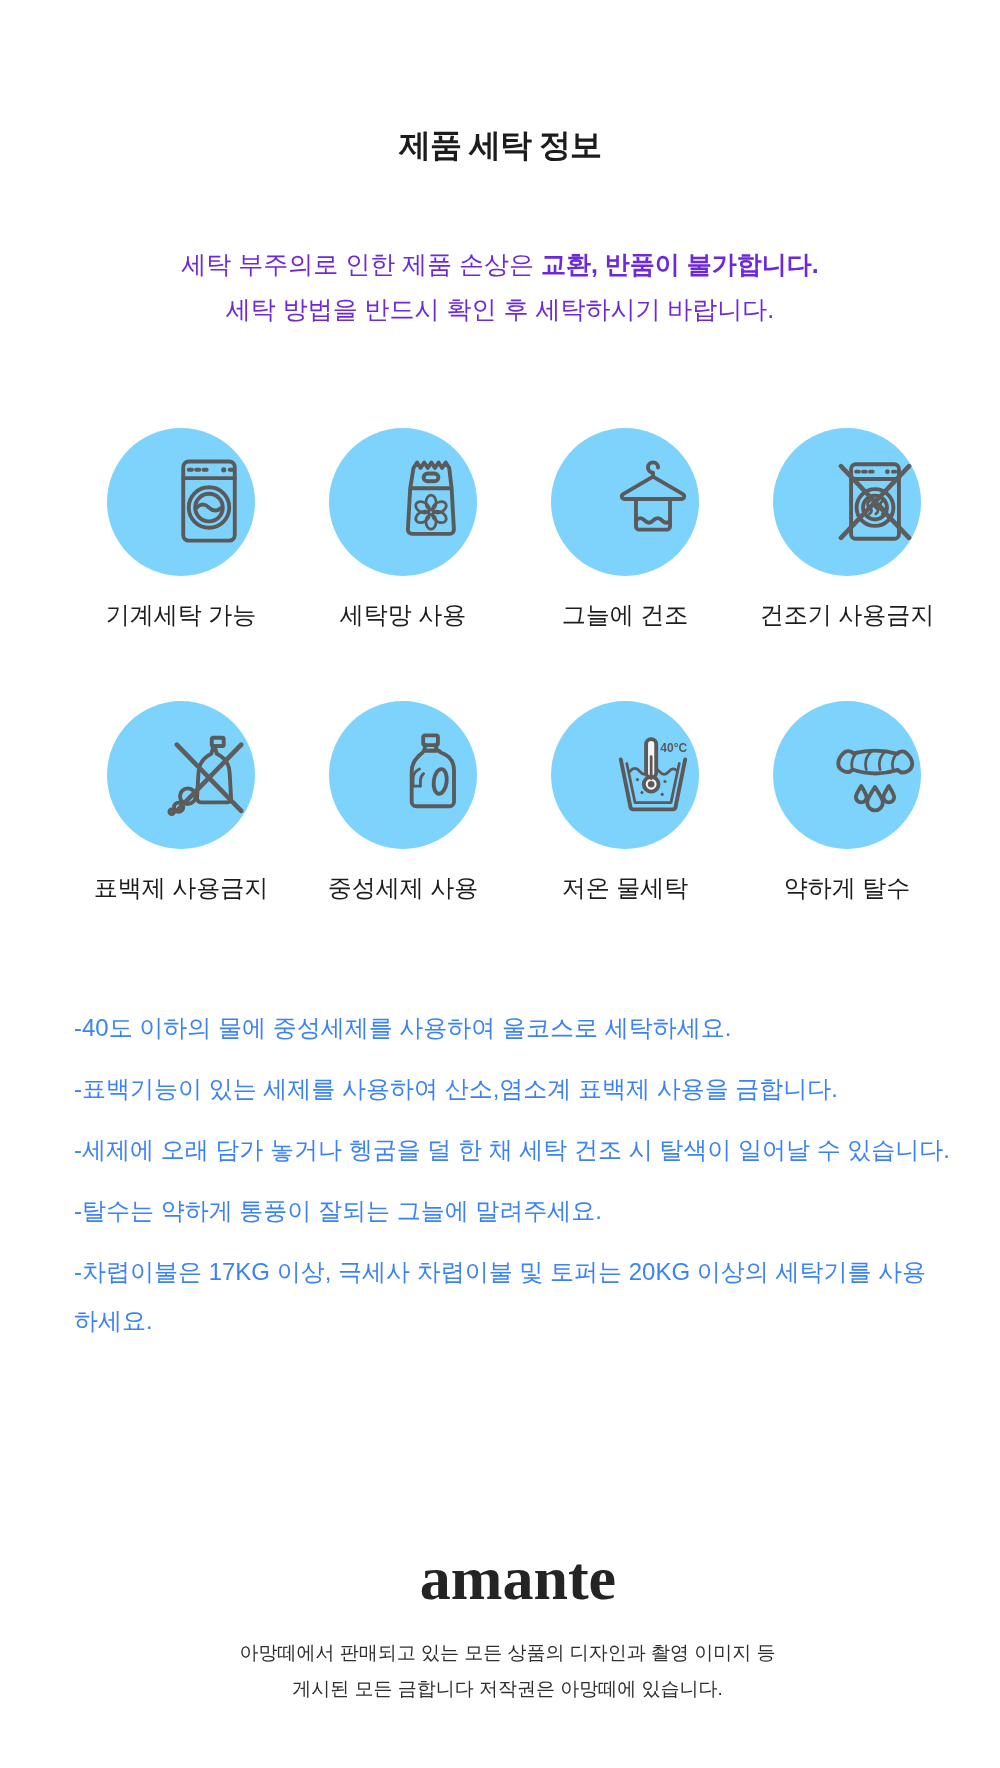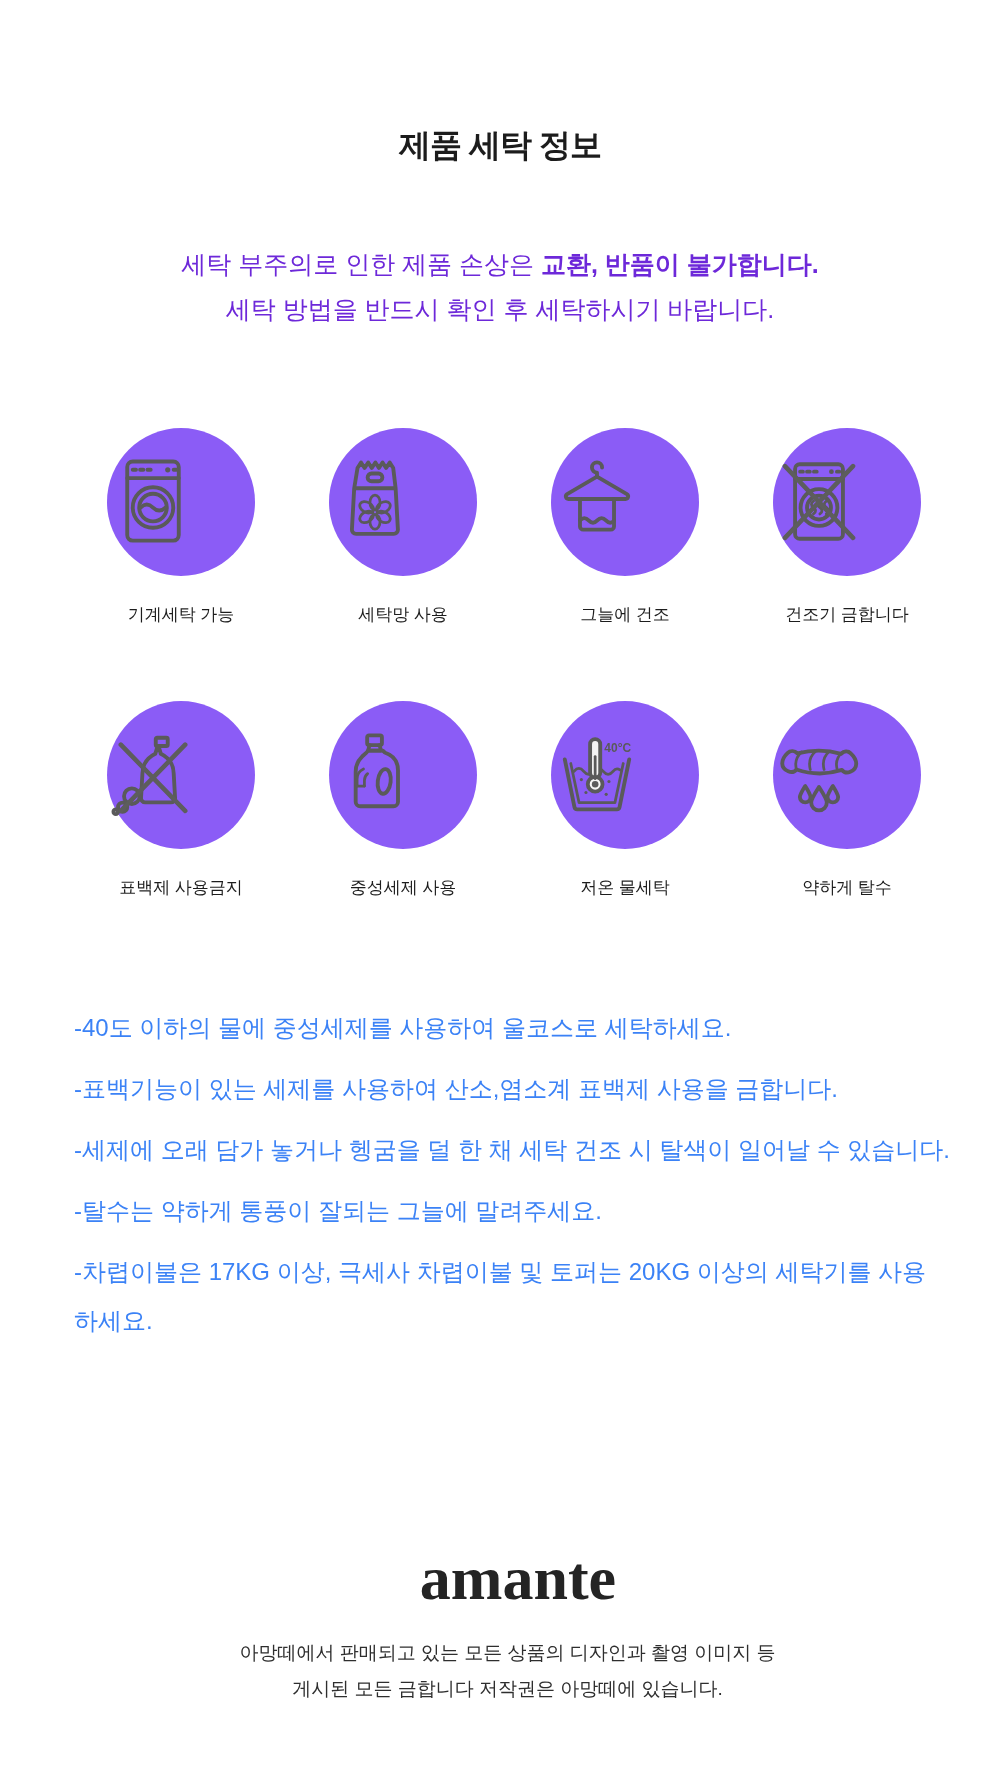--- a/index.html
+++ b/index.html
@@ -13,25 +13,25 @@
     font-size:32px;line-height:62px;font-weight:700;letter-spacing:-1px;color:#1c1c1c;
   }
   .notice{margin-top:66px;text-align:center;font-size:25px;line-height:45px;color:#6d28d9;}
   .notice b{font-weight:700;}
   .icon-grid{
     margin:96px 0 0 70px;width:888px;
     display:grid;grid-template-columns:repeat(4,1fr);row-gap:74px;
   }
   .care-item{display:flex;flex-direction:column;align-items:center;}
   .circle{
-    width:148px;height:148px;border-radius:50%;background:#8b5cf6;
-    display:flex;align-items:center;justify-content:flex-start;
+    width:148px;height:148px;border-radius:50%;background:#7dd3fc;
+    display:flex;align-items:center;justify-content:flex-end;
   }
   .circle svg{display:block;}
-  .care-label{margin-top:26px;font-size:17px;line-height:25px;color:#1d1d1d;text-align:center;}
+  .care-label{margin-top:26px;font-size:24px;line-height:25px;color:#1d1d1d;text-align:center;}
   .ink{fill:none;stroke:#5a5a5a;stroke-width:4.2;stroke-linecap:round;stroke-linejoin:round;}
   .ink-thin{fill:none;stroke:#5a5a5a;stroke-width:3;stroke-linecap:round;stroke-linejoin:round;}
   .ink-fill{fill:#5a5a5a;stroke:none;}
   .ink-x{fill:none;stroke:#5d5d5d;stroke-width:5;stroke-linecap:round;}
   .ink-mask{fill:#f4f4f4;stroke:#5a5a5a;stroke-width:4.2;stroke-linecap:round;stroke-linejoin:round;}
   .temp-text{font-family:"Liberation Sans",sans-serif;font-size:13px;font-weight:700;fill:#5a5a5a;}
   .instructions{margin:103px 0 0 62px;width:900px;}
   .instructions p{margin:12px;font-size:24px;line-height:49px;color:#3b82f6;}
   .brand-logo{
     margin-top:197px;text-align:center;
@@ -113,21 +113,21 @@
         <line class="ink" x1="69.5" y1="17" x2="72" y2="17"></line>
         <circle class="ink" cx="50" cy="56" r="20"></circle>
         <circle class="ink" cx="50" cy="56" r="13"></circle>
         <path class="ink-thin" d="M44,63 c3,-2 3,-5 0,-7 c-3,-2 -3,-5 0,-7"></path>
         <path class="ink-thin" d="M51,63 c3,-2 3,-5 0,-7 c-3,-2 -3,-5 0,-7"></path>
         <path class="ink-thin" d="M58,63 c3,-2 3,-5 0,-7 c-3,-2 -3,-5 0,-7"></path>
         <line class="ink-x" x1="13" y1="11" x2="87" y2="89"></line>
         <line class="ink-x" x1="87" y1="11" x2="13" y2="89"></line>
       </svg>
     </div>
-    <div class="care-label">건조기 금합니다</div>
+    <div class="care-label">건조기 사용금지</div>
   </div>
 
   <div class="care-item">
     <div class="circle">
       <svg width="92" height="92" viewBox="0 0 100 100">
         <rect class="ink" x="53" y="9.5" width="13" height="9" rx="1.5"></rect>
         <path class="ink" d="M55,18.5 l-2.5,8.5 c-9,4.5 -14,12.5 -14,21.5 l-1.5,26.5 a4.5,4.5 0 0 0 4.5,4.7 h28 a4.5,4.5 0 0 0 4.5,-4.7 L72.5,48.5 c0,-9 -5,-17 -14,-21.5 l-2.5,-8.5 z"></path>
         <circle class="ink" cx="27" cy="73" r="8.5"></circle>
         <circle class="ink" cx="17" cy="85" r="5"></circle>
         <circle class="ink" cx="9.5" cy="90" r="2.5"></circle>

